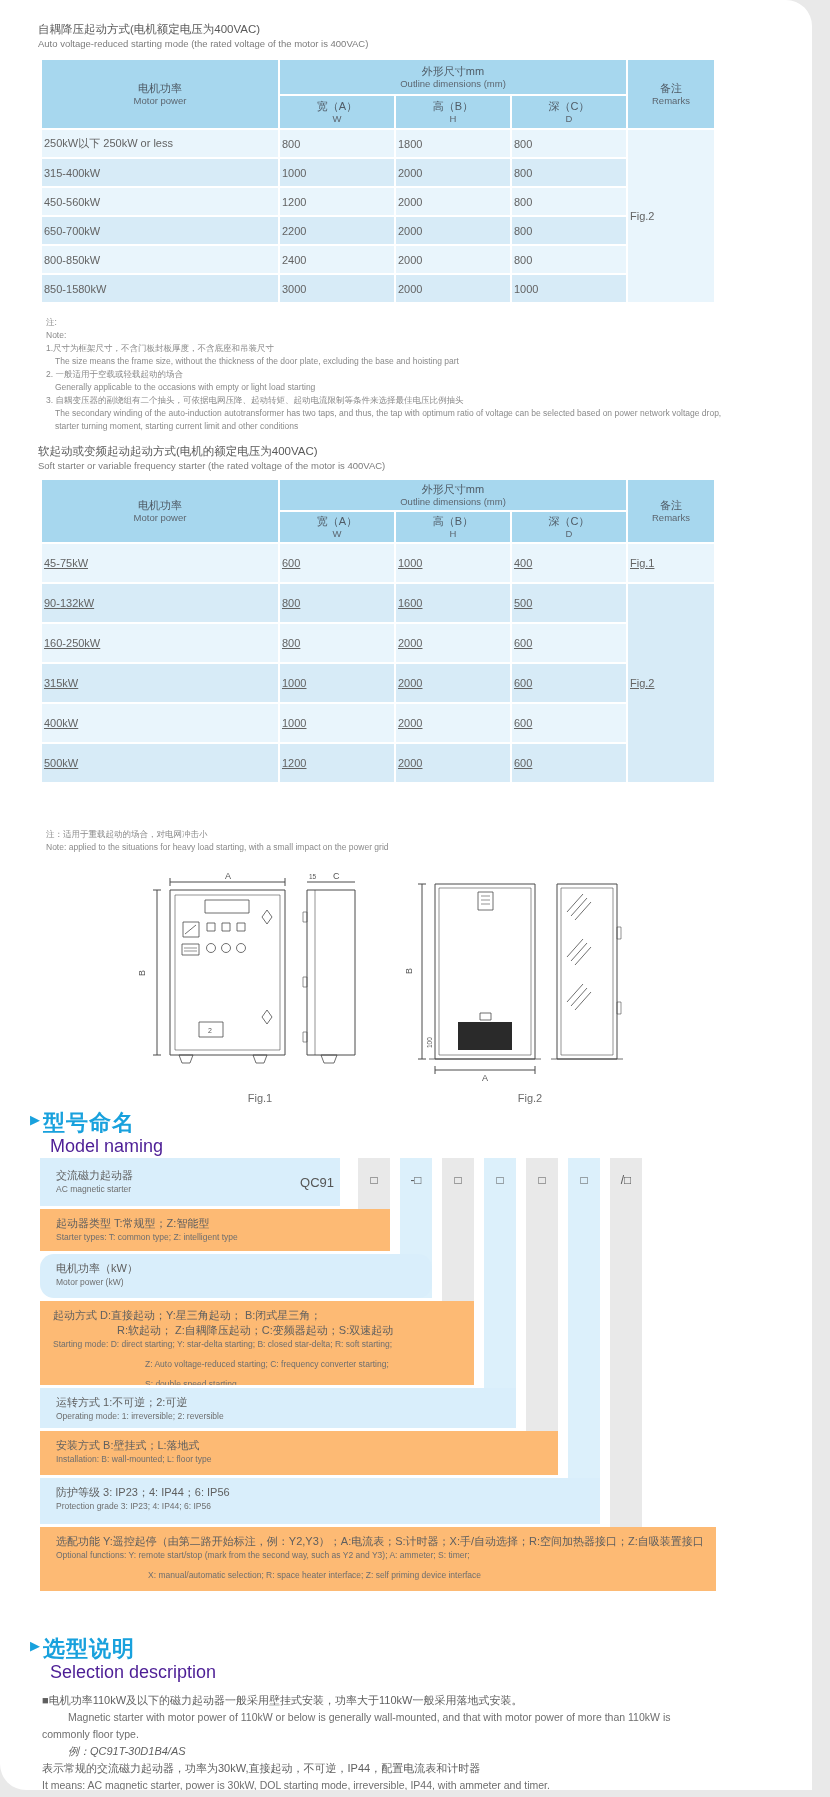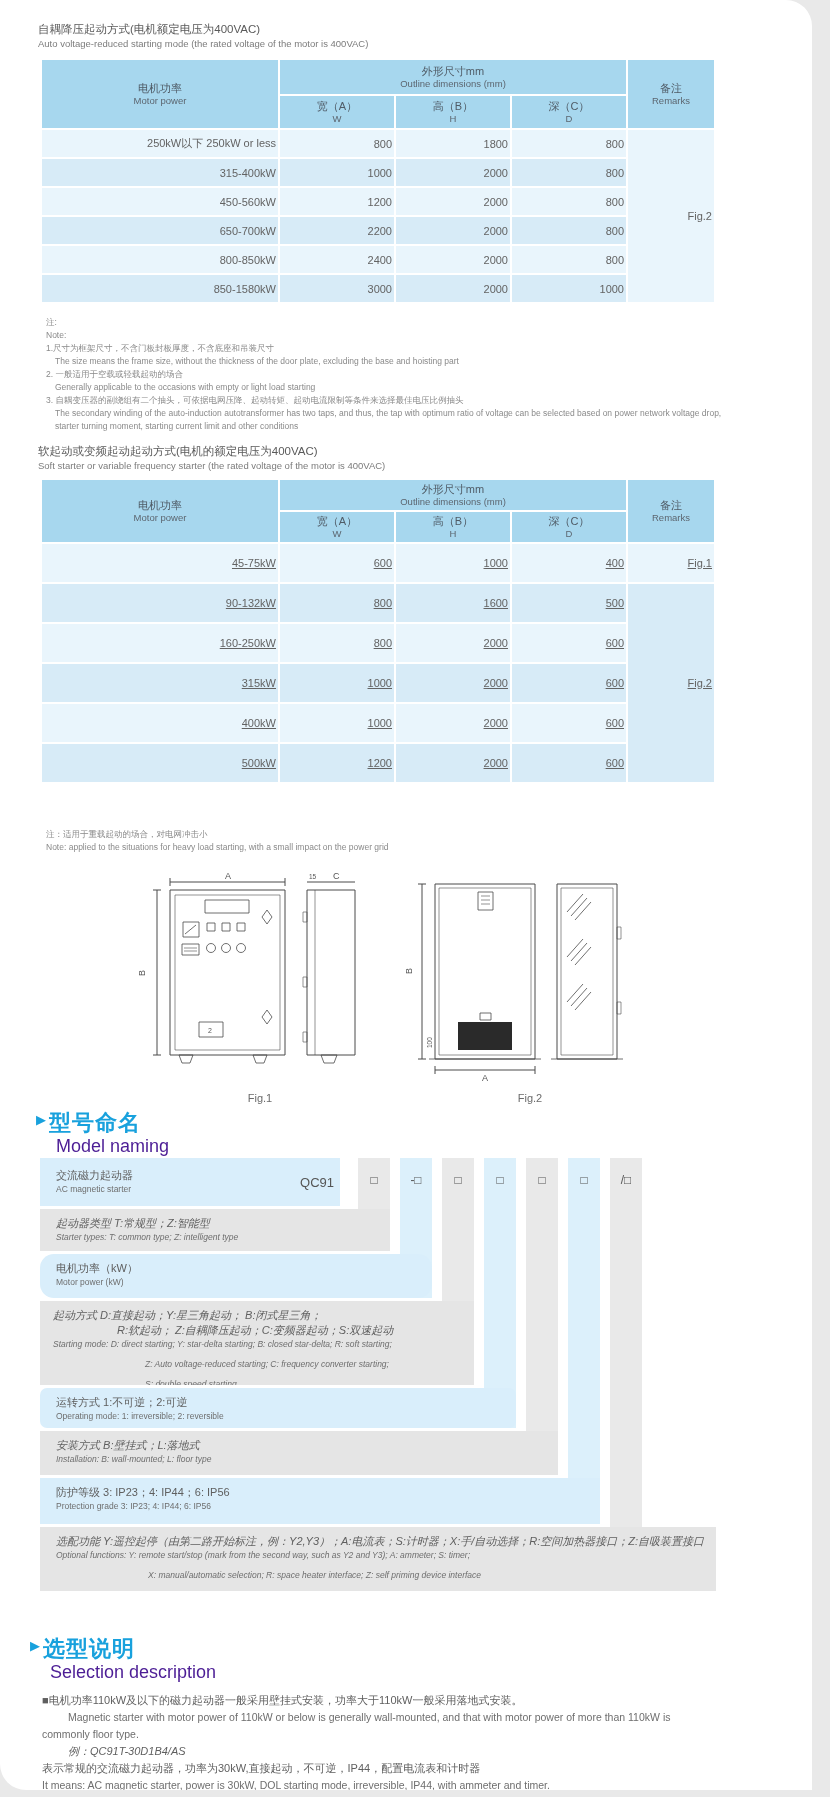--- a/index.html
+++ b/index.html
@@ -7,21 +7,21 @@
   .page{position:relative;width:812px;height:1790px;background:#fff;border-radius:0 26px 0 26px;overflow:hidden;}
   .abs{position:absolute;}
 
   
   .sec-title .zh{font-size:11.5px;color:#5a5a5a;line-height:15px;}
   .sec-title .en{font-size:9.5px;color:#7c7c7c;line-height:13px;}
 
   
   .dim-table{position:absolute;border-collapse:separate;border-spacing:2px;table-layout:fixed;}
   .dim-table th{background:#a7d7ee;font-weight:normal;vertical-align:middle;padding:2px;}
-  .dim-table td{text-align:right;vertical-align:middle;font-size:11px;color:#636363;padding:0 2px;}
+  .dim-table td{text-align:left;vertical-align:middle;font-size:11px;color:#636363;padding:0 2px;}
   .dim-table .zh{font-size:11px;color:#4f5b66;line-height:14px;text-align:center;}
   .dim-table .en{font-size:9.5px;color:#5c6670;line-height:12px;text-align:center;}
   .dim-table tr.ra td{background:#e9f5fc;}
   .dim-table tr.rb td{background:#d7ebf7;}
   .dim-table td.remark{background:#e7f4fc;}
   .t1 tr.hd1 th{height:30px;} .t1 tr.hd2 th{height:28px;}
   .t1 td{height:27px;}
   .t2 td{height:38px;text-decoration:underline;}
 
   
@@ -37,21 +37,21 @@
   .blue-head .arrow{color:#18a1dd;font-size:13px;vertical-align:6px;margin-right:3px;}
   .blue-head .h-zh{color:#18a1dd;font-size:22px;font-weight:bold;letter-spacing:1px;}
   .blue-head .h-en{color:#4c1d95;font-size:18px;margin-left:20px;line-height:16px;}
 
   
   .mn{position:absolute;width:676px;}
   .mn .stripe{position:absolute;top:0;width:32px;z-index:0;}
   .mn .s-gray{background:#e9e9e9;} .mn .s-blue{background:#dcf0fb;}
   .mn .rows{position:relative;z-index:1;}
   .mn .mrow{box-sizing:border-box;padding:7px 0 0 16px;margin-bottom:3px;overflow:hidden;}
-  .mn .r-blue{background:#d9eefb;} .mn .r-gray{background:#e5e5e5;font-style:italic;}
+  .mn .r-blue{background:#d9eefb;} .mn .r-gray{background:#fdba74;}
   .mn .mrow .zh{font-size:11px;color:#5f5f5f;line-height:15px;white-space:nowrap;}
   .mn .mrow .en{font-size:8.5px;color:#6e6e6e;line-height:13px;white-space:nowrap;}
   .mn .mrow .ind1{padding-left:64px;}
   .mn .mrow .ind2{padding-left:92px;margin-top:7px;}
   .mn .base-row{display:flex;justify-content:space-between;align-items:center;padding:0 6px 0 16px;}
   .mn .code{font-size:13px;color:#555;}
   .mn .boxes{position:absolute;top:15px;left:0;width:100%;height:20px;z-index:2;}
   .mn .boxes span{position:absolute;width:32px;text-align:center;font-size:12px;color:#555;}
 
   
@@ -327,21 +327,21 @@
       <line x1="456" y1="187" x2="528" y2="187" stroke-width="0.8"></line>
     </g>
     <text x="317" y="102" font-size="9" transform="rotate(-90 317 102)">B</text>
     <text x="387" y="209" font-size="9">A</text>
     <text x="337" y="176" font-size="6.5" transform="rotate(-90 337 176)">100</text>
   </svg>
 
   <div class="abs fig-caption" style="left:170px;top:1092px;width:180px;text-align:center;">Fig.1</div>
   <div class="abs fig-caption" style="left:435px;top:1092px;width:190px;text-align:center;">Fig.2</div>
 
-  <div class="abs blue-head" style="left:36px;top:1108px;">
+  <div class="abs blue-head" style="left:30px;top:1108px;">
     <span class="arrow">▶</span><span class="h-zh">型号命名</span>
     <div class="h-en">Model naming</div>
   </div>
 
   <div class="mn" style="left:40px;top:1158px;">
     <div class="stripe s-gray" style="left:318px;height:93px;"></div>
     <div class="stripe s-blue" style="left:360px;height:140px;"></div>
     <div class="stripe s-gray" style="left:402px;height:227px;"></div>
     <div class="stripe s-blue" style="left:444px;height:270px;"></div>
     <div class="stripe s-gray" style="left:486px;height:317px;"></div>
@@ -374,21 +374,21 @@
         <div class="zh">电机功率（kW）</div>
         <div class="en">Motor power (kW)</div>
       </div>
       <div class="mrow r-gray" style="width:434px;height:84px;padding-left:13px;">
         <div class="zh">起动方式 D:直接起动；Y:星三角起动；  B:闭式星三角；</div>
         <div class="zh ind1">R:软起动；  Z:自耦降压起动；C:变频器起动；S:双速起动</div>
         <div class="en">Starting mode: D: direct starting; Y: star-delta starting; B: closed star-delta; R: soft starting;</div>
         <div class="en ind2">Z: Auto voltage-reduced starting; C: frequency converter starting;</div>
         <div class="en ind2">S: double speed starting</div>
       </div>
-      <div class="mrow r-blue" style="width:476px;height:40px;border-radius:7px;">
+      <div class="mrow r-blue" style="width:476px;height:40px;">
         <div class="zh">运转方式 1:不可逆；2:可逆</div>
         <div class="en">Operating mode: 1: irreversible; 2: reversible</div>
       </div>
       <div class="mrow r-gray" style="width:518px;height:44px;">
         <div class="zh">安装方式 B:壁挂式；L:落地式</div>
         <div class="en">Installation: B: wall-mounted; L: floor type</div>
       </div>
       <div class="mrow r-blue" style="width:560px;height:46px;">
         <div class="zh">防护等级 3: IP23；4: IP44；6: IP56</div>
         <div class="en">Protection grade 3: IP23; 4: IP44; 6: IP56</div>

